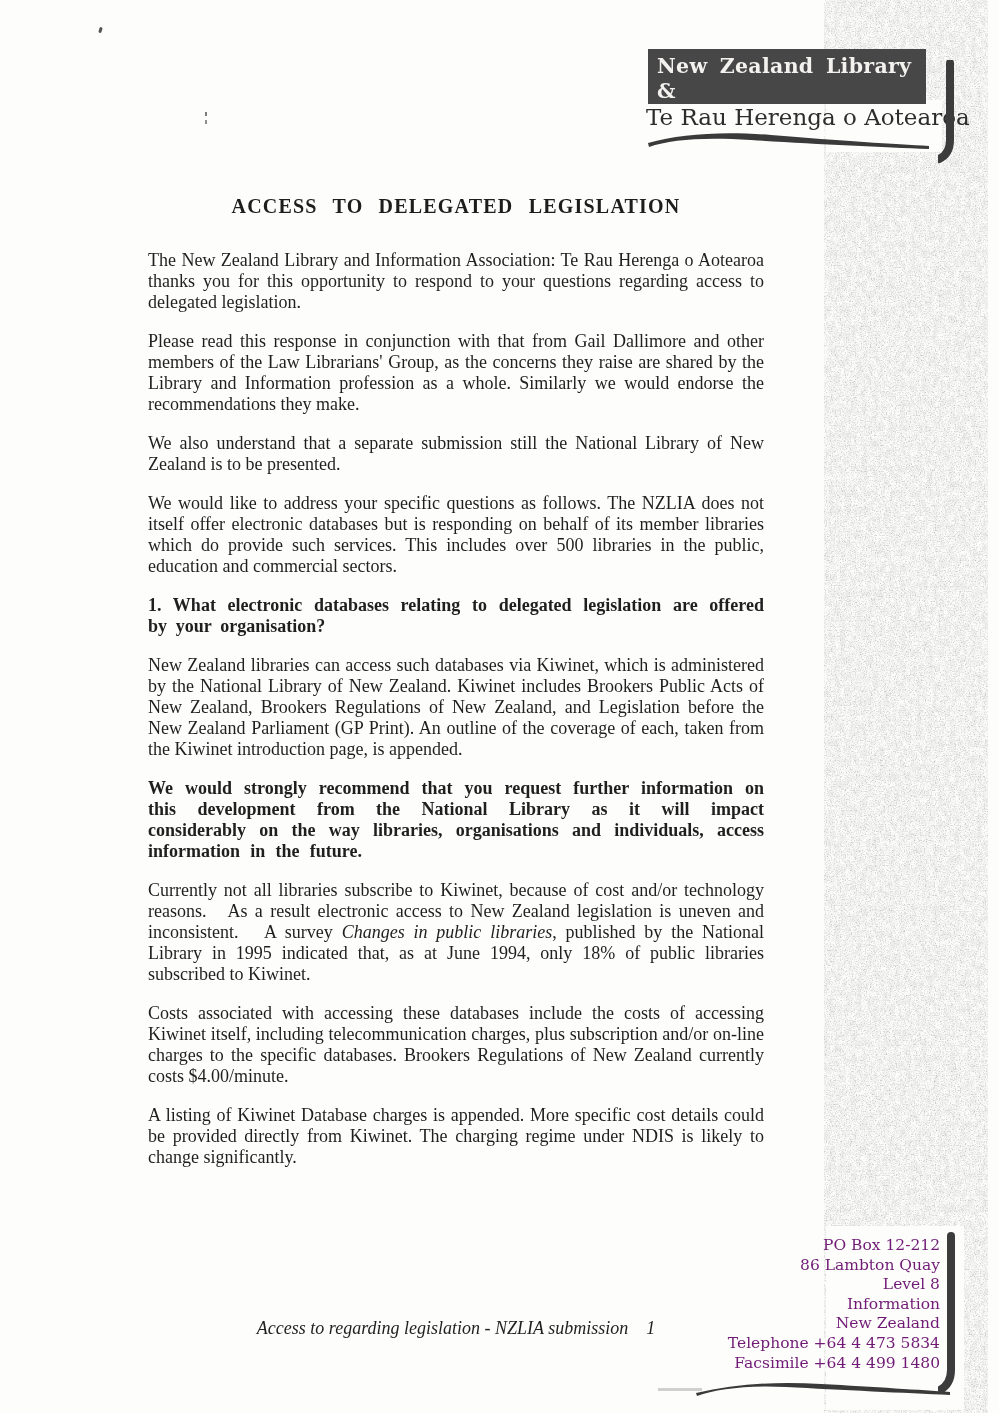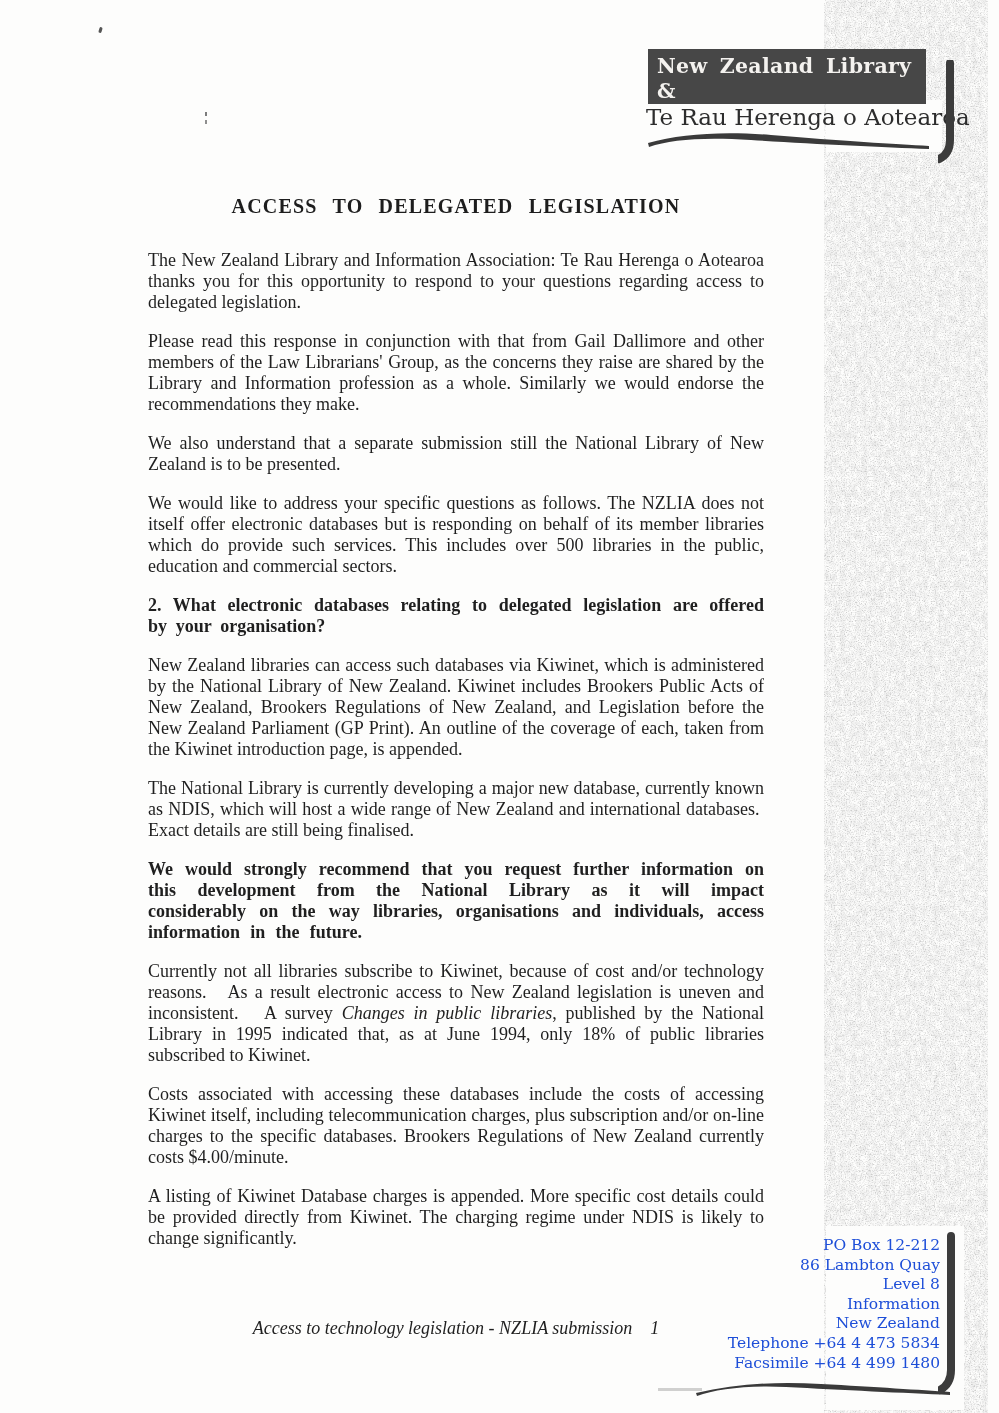--- a/index.html
+++ b/index.html
@@ -34,21 +34,21 @@
   .rec{font-weight:bold;word-spacing:0.32em;}
   .inline-italic{font-style:italic;}
 
   
   .caption{left:148px;top:1318px;width:616px;text-align:center;font-style:italic;
            font-size:18px;z-index:3;}
   .caption .pagenum{margin-left:18px;font-style:italic;}
 
   
   .address{left:700px;top:1236px;width:240px;text-align:right;z-index:3;
-           font-family:"DejaVu Serif",serif;font-size:15.5px;line-height:19.6px;color:#1d4ed8;}
+           font-family:"DejaVu Serif",serif;font-size:15.5px;line-height:19.6px;color:#701a75;}
   .swoosh2{left:656px;top:1376px;z-index:3;}
   .bracket2{left:938px;top:1232px;z-index:3;}
 
   
   .speck1{left:99px;top:27px;width:3px;height:6px;background:#555;border-radius:2px;
           transform:rotate(18deg);z-index:3;}
   .speck2{left:205px;top:112px;width:2px;height:4px;background:#7c7c7c;
           box-shadow:0 8px 0 0 #8f8f8f;z-index:3;}
 </style>
 </head>
@@ -93,31 +93,30 @@
   <svg class="abs bracket1" width="24" height="104">
     <path d="M12,3 L12,80 Q12,94 1,99" stroke="#3c3c3c" stroke-width="8" fill="none" stroke-linecap="round"></path>
   </svg>
 
   <div class="abs bodycol">
     <div class="title">ACCESS TO DELEGATED LEGISLATION</div>
     <p>The New Zealand Library and Information Association: Te Rau Herenga o Aotearoa thanks you for this opportunity to respond to your questions regarding access to delegated legislation.</p>
     <p>Please read this response in conjunction with that from Gail Dallimore and other members of the Law Librarians' Group, as the concerns they raise are shared by the Library and Information profession as a whole. Similarly we would endorse the recommendations they make.</p>
     <p>We also understand that a separate submission still the National Library of New Zealand is to be presented.</p>
     <p>We would like to address your specific questions as follows. The NZLIA does not itself offer electronic databases but is responding on behalf of its member libraries which do provide such services. This includes over 500 libraries in the public, education and commercial sectors.</p>
-    <p class="heading h1sp">2. What electronic databases relating to delegated legislation are offered by your organisation?</p>
+    <p class="heading h1sp">1. What electronic databases relating to delegated legislation are offered by your organisation?</p>
     <p>New Zealand libraries can access such databases via Kiwinet, which is administered by the National Library of New Zealand. Kiwinet includes Brookers Public Acts of New Zealand, Brookers Regulations of New Zealand, and Legislation before the New Zealand Parliament (GP Print). An outline of the coverage of each, taken from the Kiwinet introduction page, is appended.</p>
-    <p>The National Library is currently developing a major new database, currently known as NDIS, which will host a wide range of New Zealand and international databases.&nbsp; Exact details are still being finalised.</p>
     <p class="rec">We would strongly recommend that you request further information on this development from the National Library as it will impact considerably on the way libraries, organisations and individuals, access information in the future.</p>
     <p><span>Currently not all libraries subscribe to Kiwinet, because of cost and/or technology reasons.&nbsp;&nbsp; As a result electronic access to New Zealand legislation is uneven and inconsistent.&nbsp;&nbsp; A survey </span><span class="inline-italic">Changes in public libraries</span><span>, published by the National Library in 1995 indicated that, as at June 1994, only 18% of public libraries subscribed to Kiwinet.</span></p>
     <p>Costs associated with accessing these databases include the costs of accessing Kiwinet itself, including telecommunication charges, plus subscription and/or on-line charges to the specific databases. Brookers Regulations of New Zealand currently costs $4.00/minute.</p>
     <p>A listing of Kiwinet Database charges is appended. More specific cost details could be provided directly from Kiwinet. The charging regime under NDIS is likely to change significantly.</p>
   </div>
 
   <div class="abs caption">
-    <span>Access to technology legislation - NZLIA submission</span><span class="pagenum">1</span>
+    <span>Access to regarding legislation - NZLIA submission</span><span class="pagenum">1</span>
   </div>
 
   <div class="abs address">
     <div>PO Box 12-212</div>
     <div>86 Lambton Quay</div>
     <div>Level 8</div>
     <div>Information</div>
     <div>New Zealand</div>
     <div>Telephone +64 4 473 5834</div>
     <div>Facsimile +64 4 499 1480</div>

